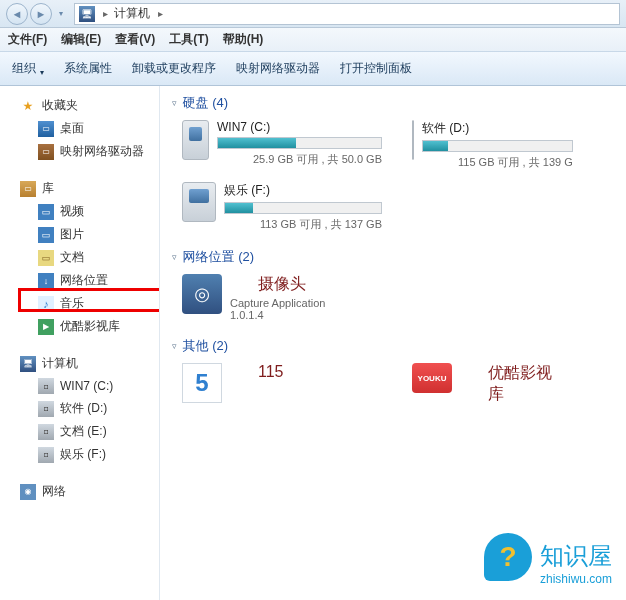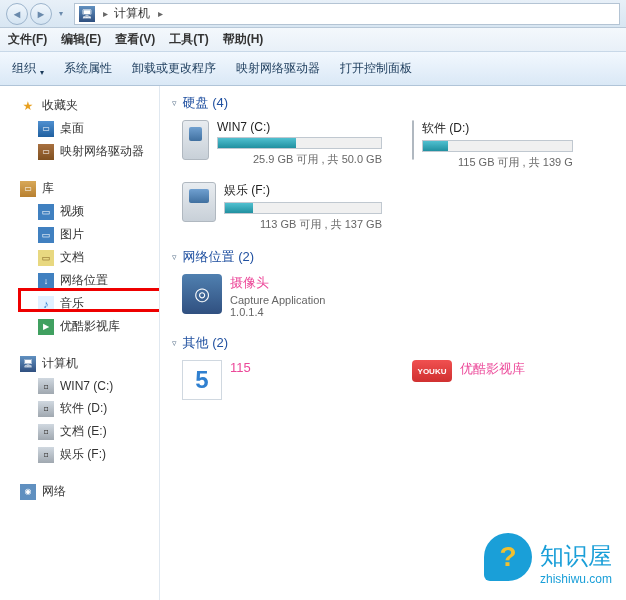--- a/index.html
+++ b/index.html
@@ -55,25 +55,25 @@
 .drive-icon::before { content: ""; position: absolute; top: 6px; left: 6px; right: 6px; height: 14px; background: linear-gradient(#70a0d0, #4070a0); border-radius: 2px; }
 .drive-info { flex: 1; }
 .drive-name { font-size: 12px; color: #222; margin-bottom: 3px; }
 .drive-bar { height: 12px; background: #f0f0f0; border: 1px solid #c0c8d0; position: relative; margin-bottom: 3px; }
 .drive-fill { height: 100%; background: linear-gradient(#50c0d0, #2090a0); }
 .drive-text { font-size: 11px; color: #666; white-space: nowrap; margin-left: 36px; }
 
 .netitem { display: flex; gap: 8px; width: 200px; }
 .net-icon { width: 40px; height: 40px; background: linear-gradient(#5080b0, #305080); border-radius: 4px; display: flex; align-items: center; justify-content: center; color: #fff; font-size: 18px; }
 .net-info { flex: 1; }
-.net-name { font-size: 13px; color: #ec4899; margin-bottom: 2px; }
+.net-name { font-size: 16px; color: #7f1d1d; margin-bottom: 2px; margin-left: 28px; }
 .net-sub { font-size: 11px; color: #666; }
 
 .other-icon { width: 40px; height: 40px; background: #fff; border: 1px solid #d0d8e0; display: flex; align-items: center; justify-content: center; font-size: 24px; color: #3080d0; font-weight: bold; }
-.youku-icon { width: 40px; height: 22px; background: linear-gradient(#f05050, #d03030); border-radius: 4px; display: flex; align-items: center; justify-content: center; color: #fff; font-size: 8px; font-weight: bold; }
+.youku-icon { width: 40px; height: 30px; background: linear-gradient(#f05050, #d03030); border-radius: 4px; display: flex; align-items: center; justify-content: center; color: #fff; font-size: 8px; font-weight: bold; }
 
 .watermark { position: absolute; right: 14px; bottom: 14px; display: flex; align-items: center; gap: 8px; }
 .wm-icon { width: 48px; height: 48px; background: #1a9fd8; border-radius: 50% 50% 50% 6px; display: flex; align-items: center; justify-content: center; color: #f0c030; font-size: 28px; font-weight: bold; }
 .wm-txt { font-size: 24px; color: #1a9fd8; font-weight: 500; margin-top: 12px; }
 .wm-sub { font-size: 12px; color: #1a9fd8; }
 </style>
 </head>
 <body>
 
 <div class="titlebar">

